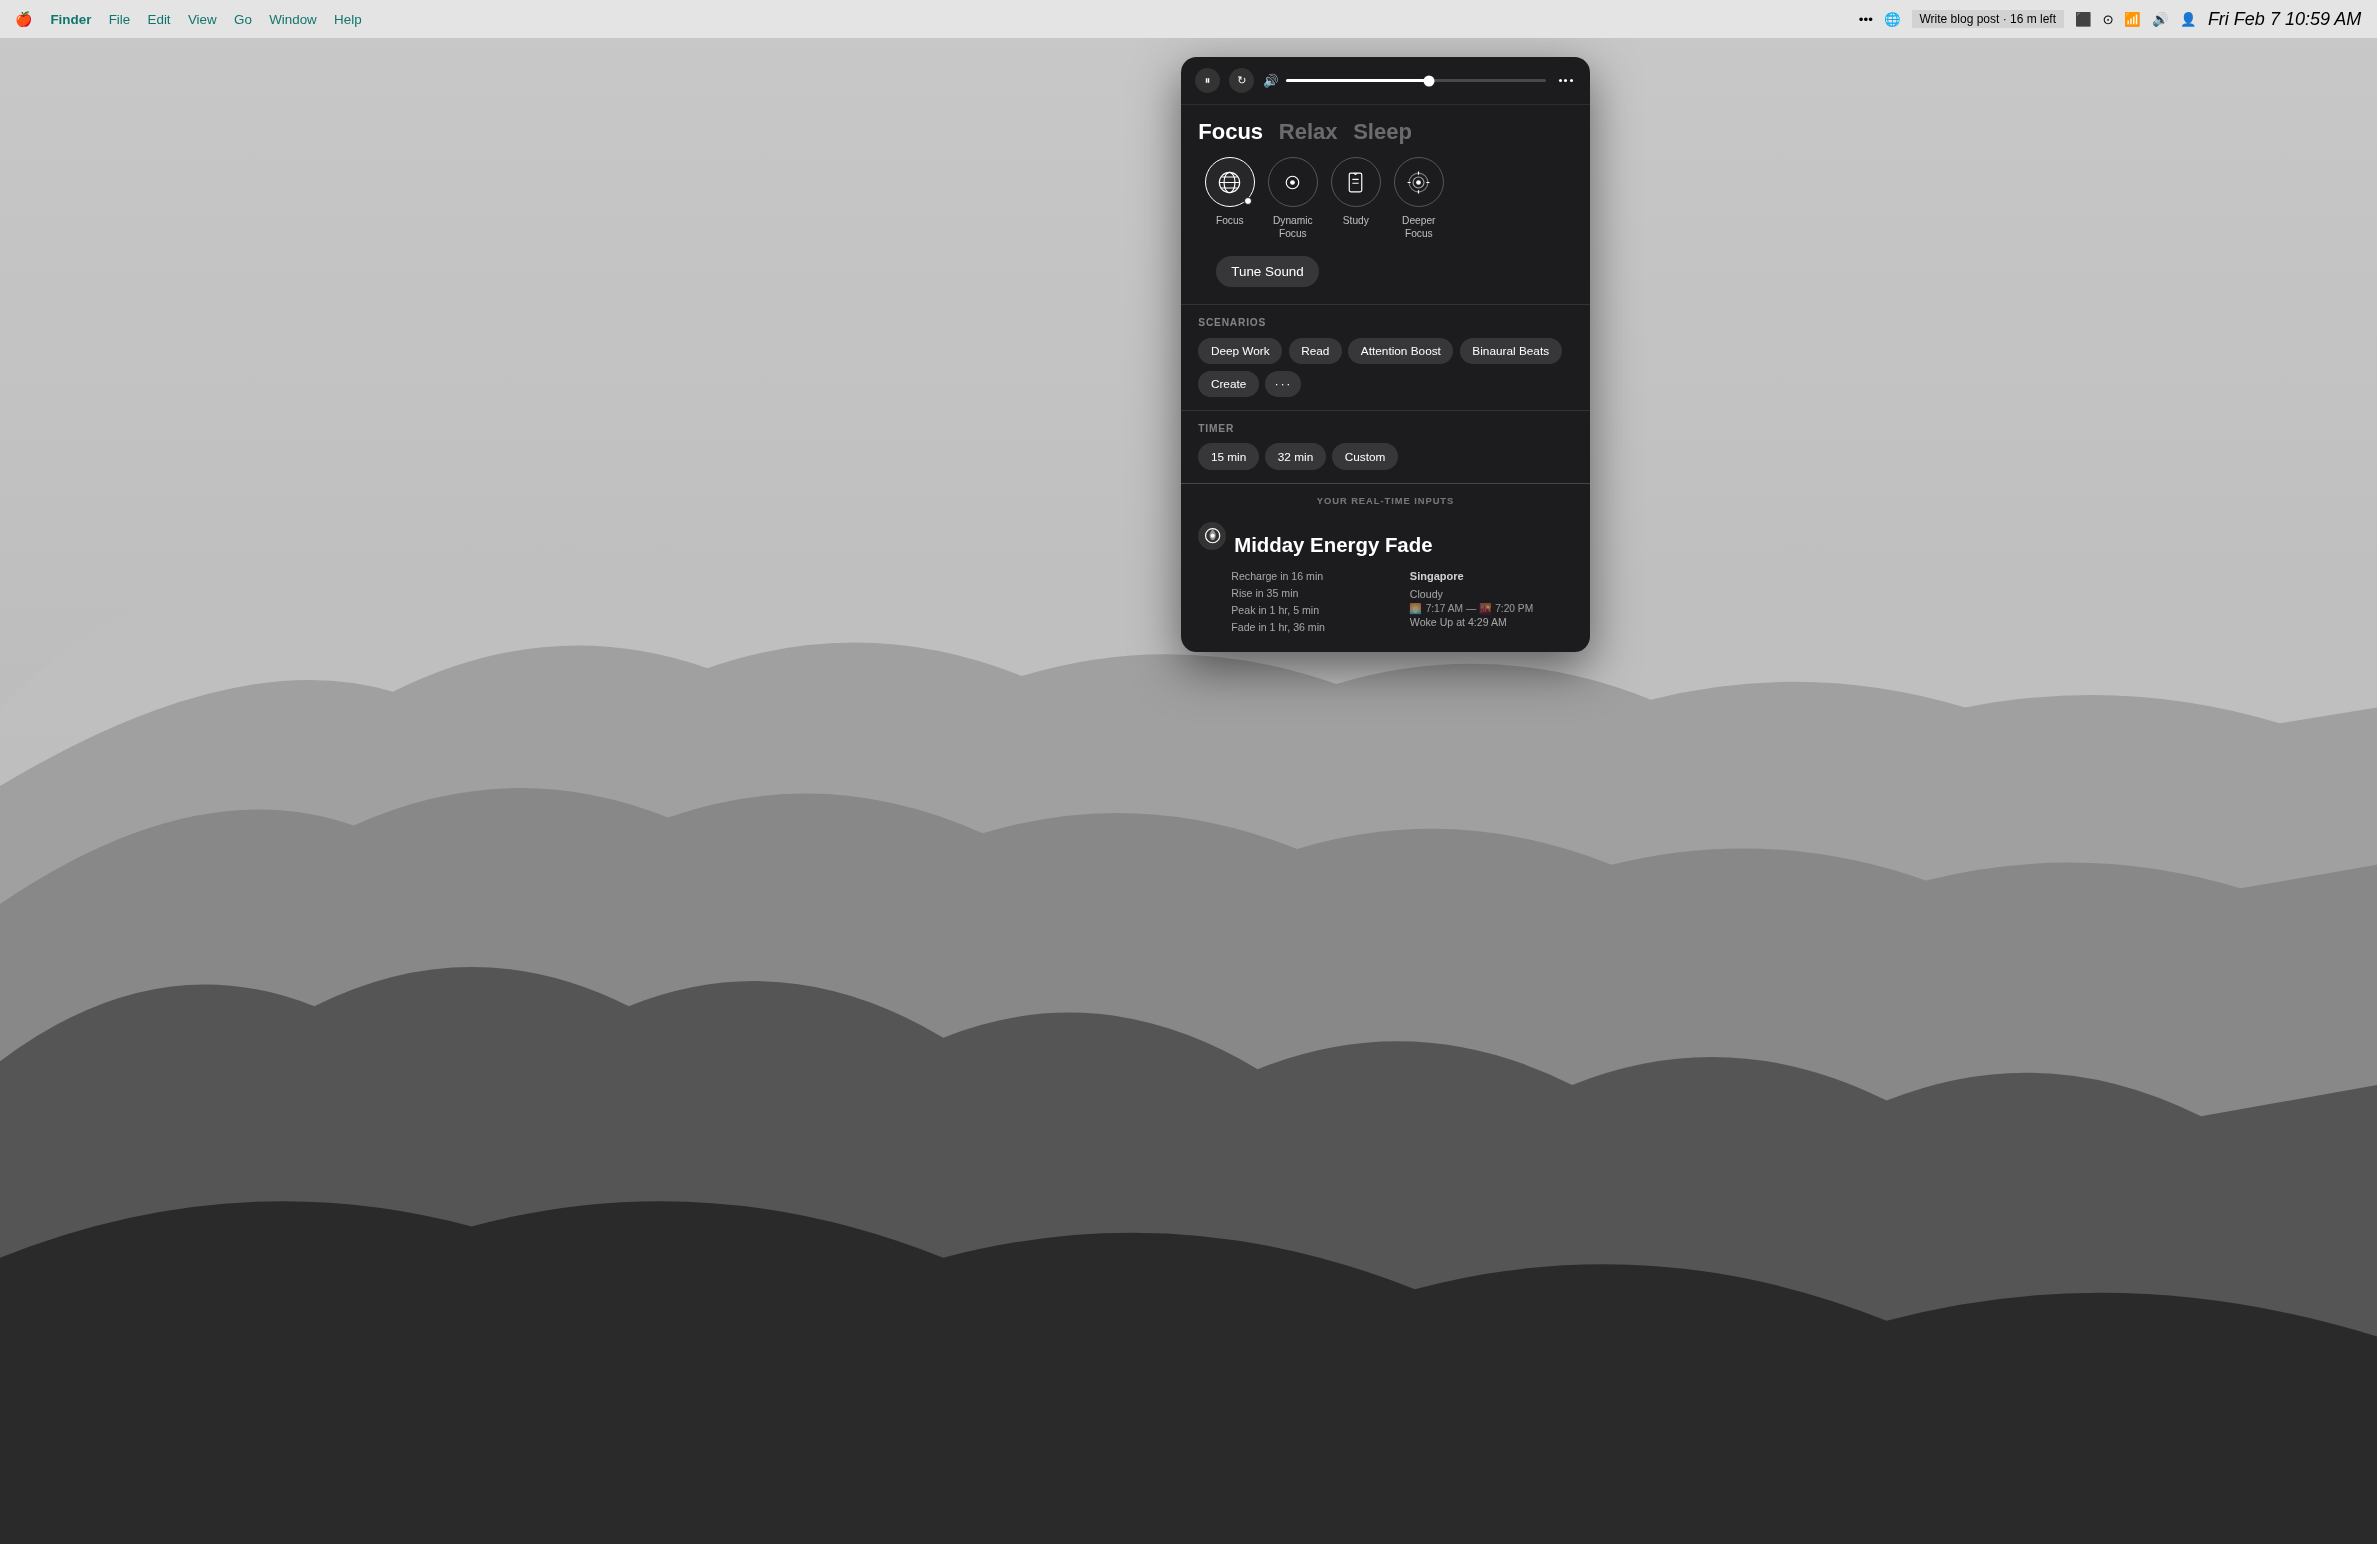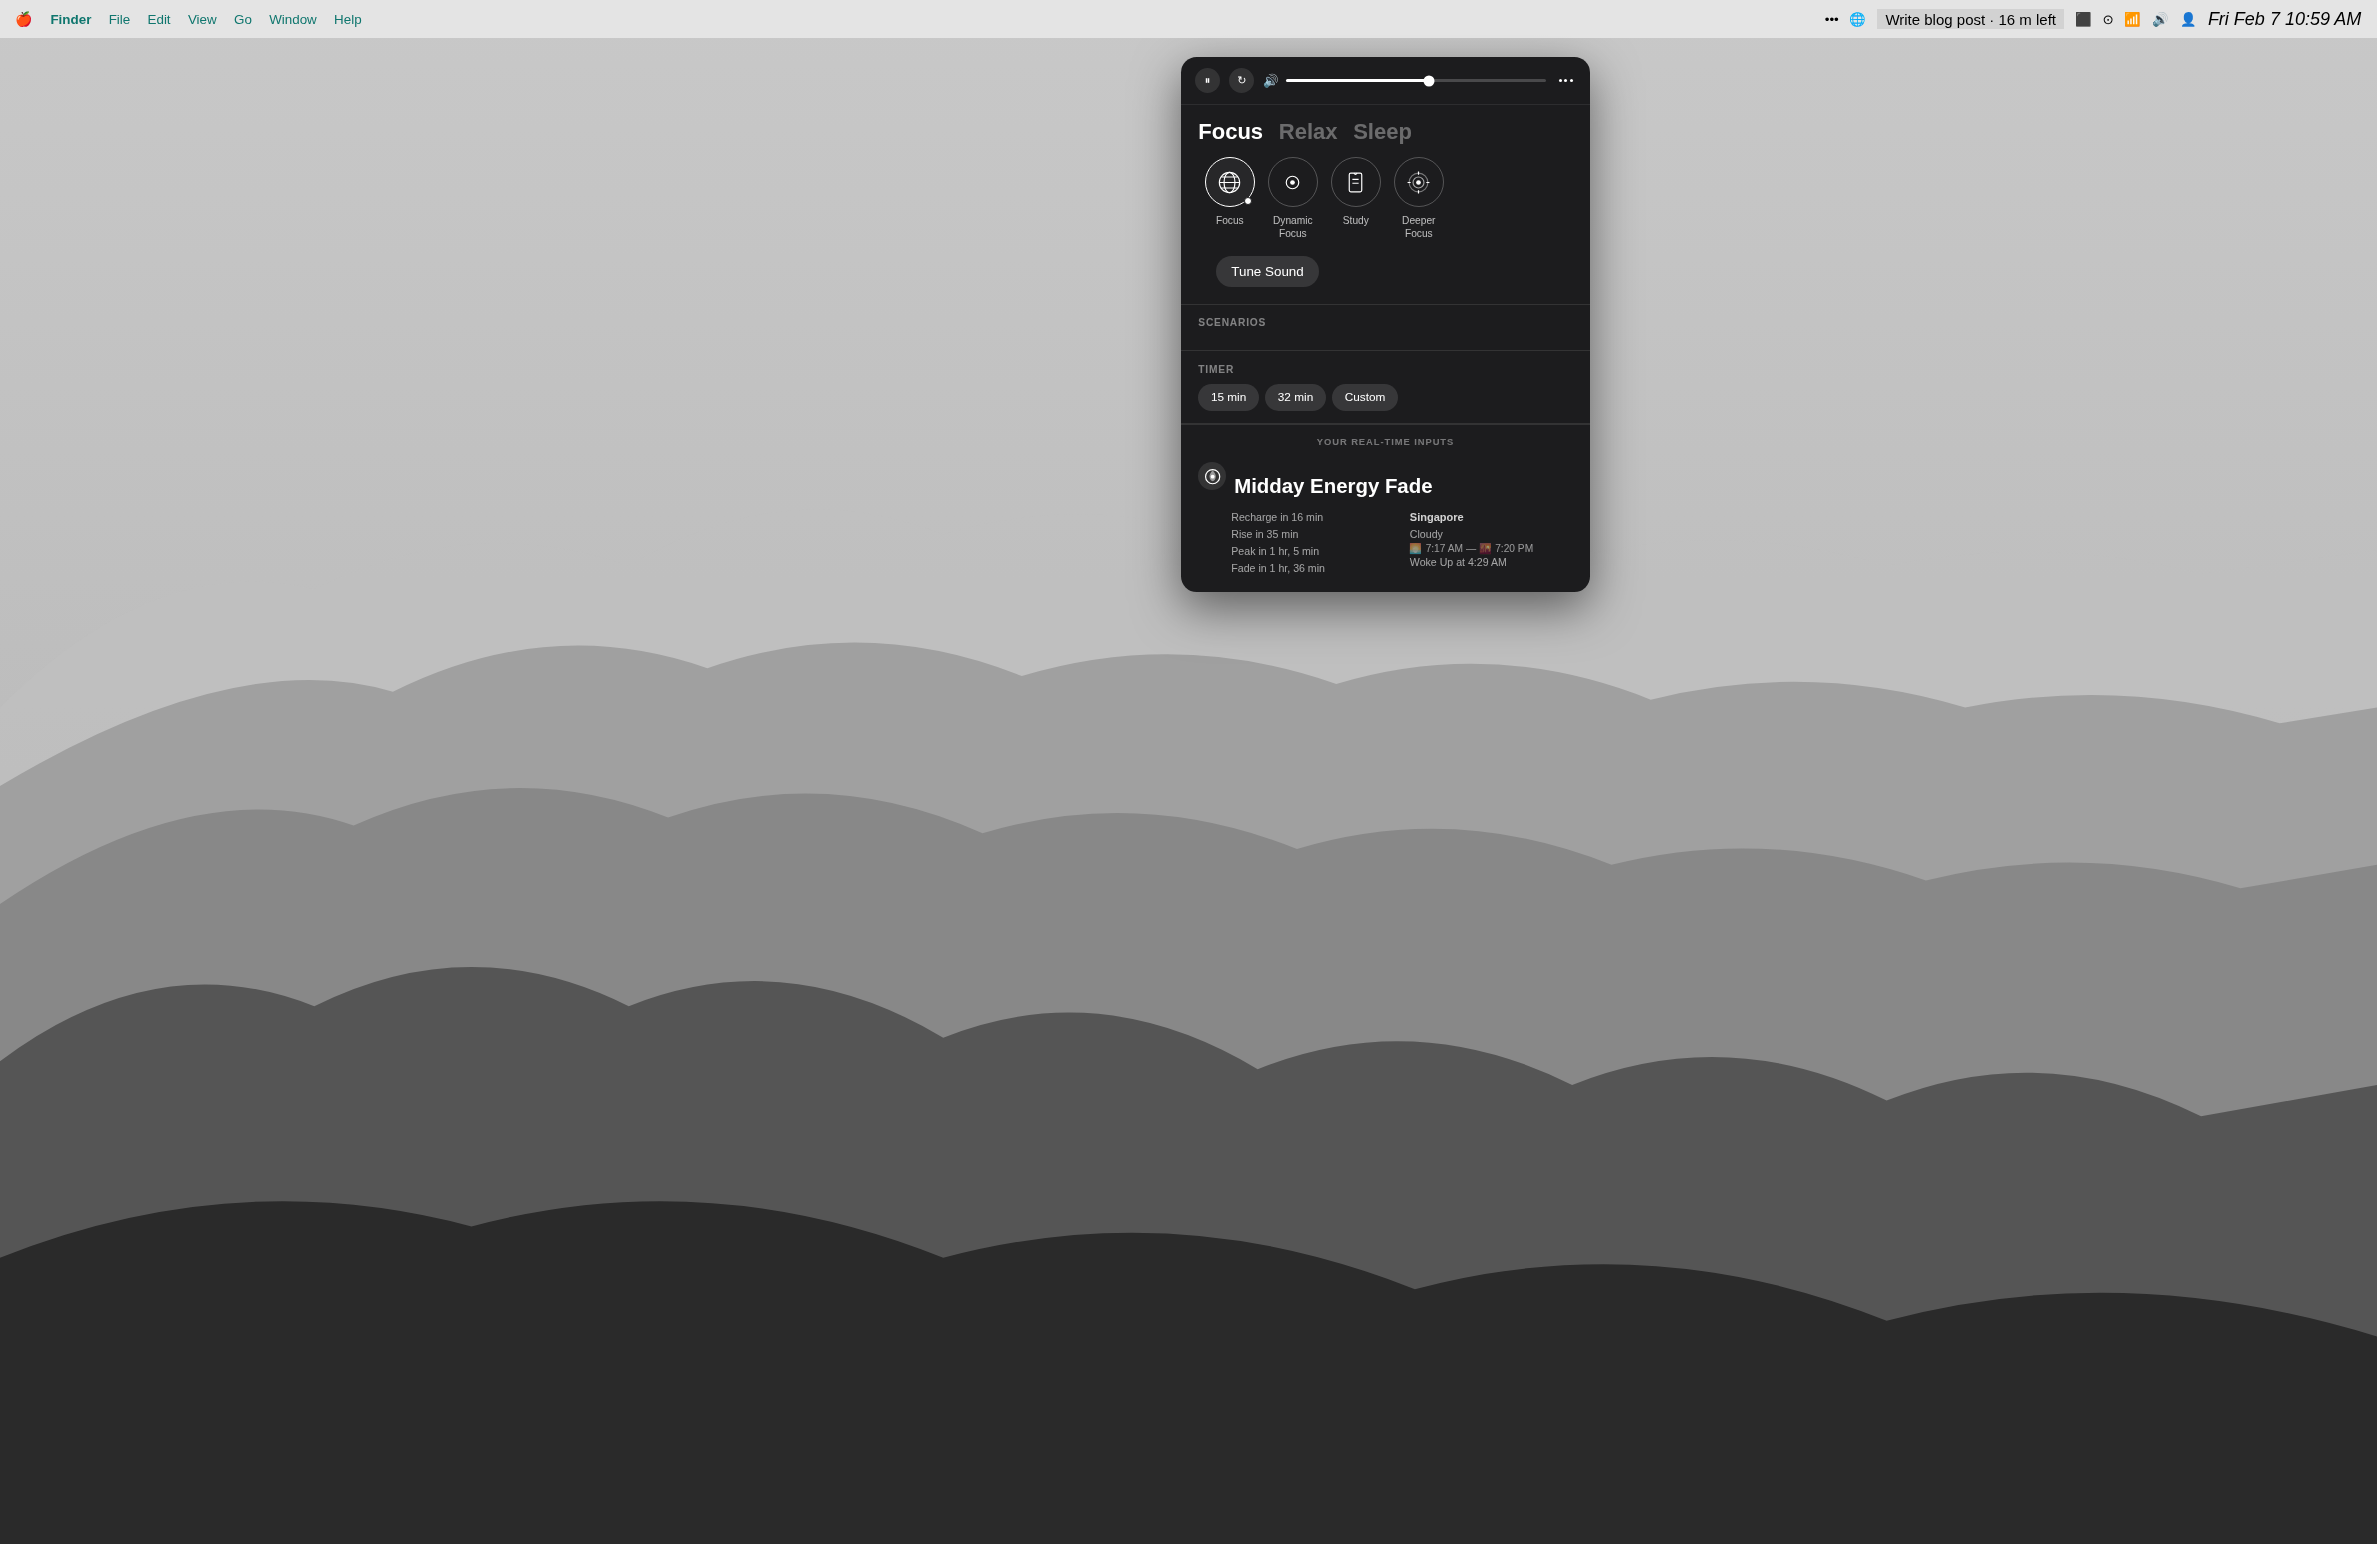--- a/index.html
+++ b/index.html
@@ -62,21 +62,21 @@
       gap: 11px;
     }
 
     .menubar-time {
       font-size: 18px;
       font-weight: 500;
       font-style: italic;
     }
 
     .menubar-task {
-      font-size: 15px;
+      font-size: 12px;
       background: rgba(0,0,0,0.08);
       padding: 1.6px 7.9px;
       border-radius: 0;
     }
 
     
     .desktop-svg {
       position: absolute;
       top: 0;
       left: 0;
@@ -513,20 +513,28 @@
     </div>
 
     <div style="padding: 0 17.3px 3.1px;">
       <button class="tune-sound-btn">Tune Sound</button>
     </div>
 
     <div class="section-divider"></div>
 
     <div class="section">
       <div class="section-label">SCENARIOS</div>
+      <div class="chips-row">
+        <button class="chip">Deep Work</button>
+        <button class="chip">Read</button>
+        <button class="chip">Attention Boost</button>
+        <button class="chip">Binaural Beats</button>
+        <button class="chip">Create</button>
+        <button class="chip dots">···</button>
+      </div>
     </div>
 
     <div class="section-divider"></div>
 
     <div class="section">
       <div class="section-label">TIMER</div>
       <div class="timer-chips chips-row">
         <button class="chip">15 min</button>
         <button class="chip">32 min</button>
         <button class="chip">Custom</button>

